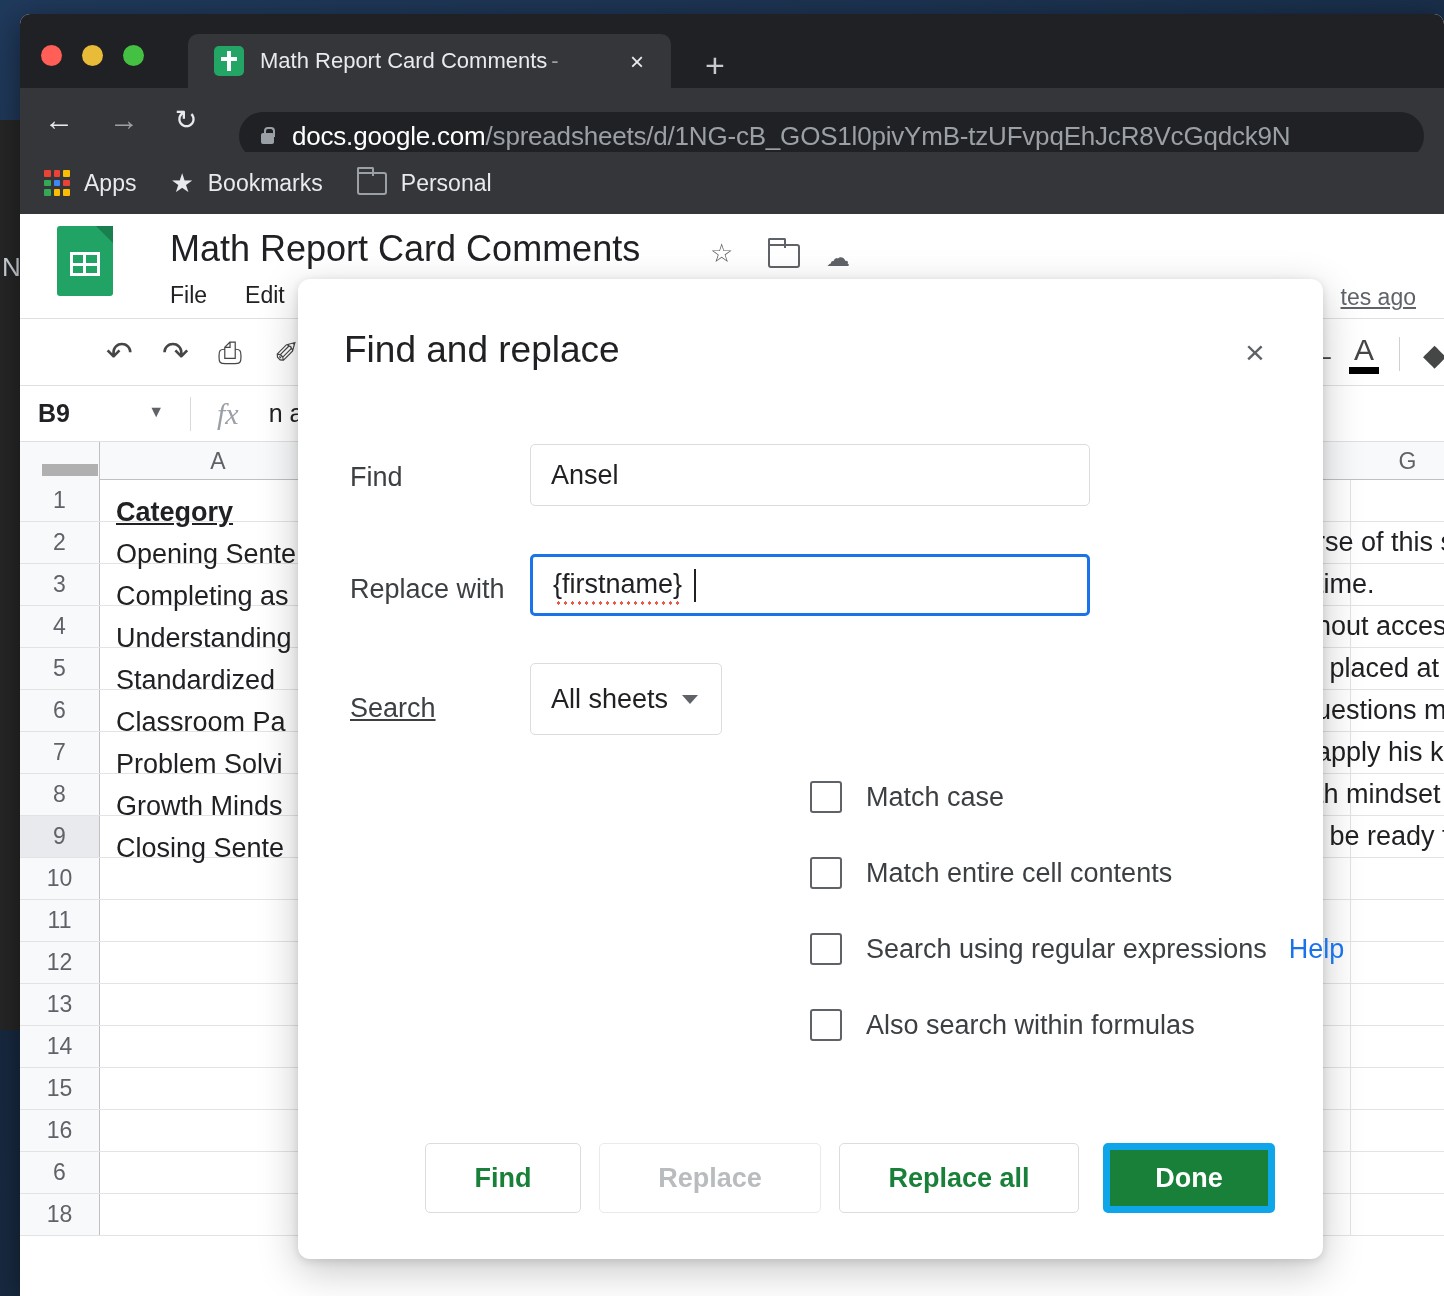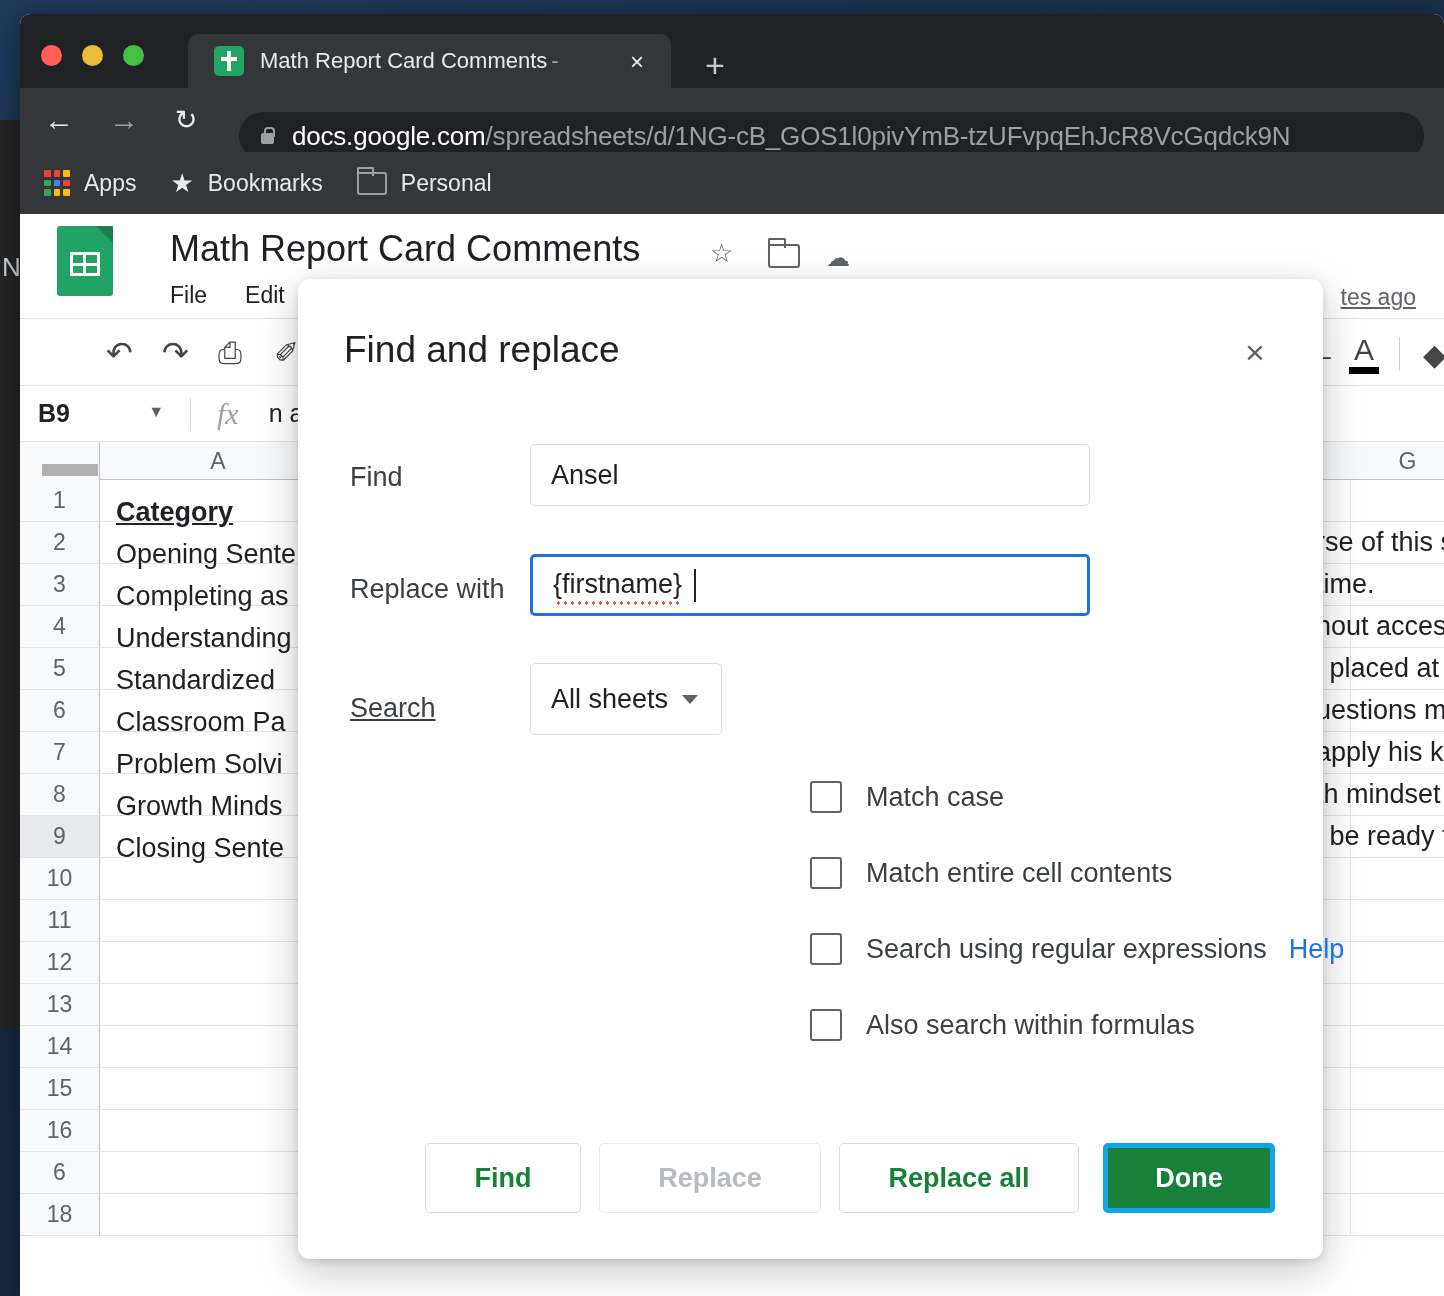--- a/index.html
+++ b/index.html
@@ -394,21 +394,21 @@
     border-radius: 5px; display: flex;
     align-items: center; justify-content: center;
     font-size: 27px; font-weight: 700;
   }
   .btn-outline {
     border: 1px solid #dadce0; background: #fff; color: #188038;
   }
   .btn-disabled {
     border: 1px solid #e8eaed; background: #fff; color: #b9bcbf;
   }
-  .btn-filled { background: #188038; color: #fff; border: 5px solid #0ea5e9; text-align: right; }
+  .btn-filled { background: #188038; color: #fff; border: 7px solid #0ea5e9; text-align: right; }
 </style>
 </head>
 <body>
 
 <div id="desktop-backdrop"></div>
 <div id="desktop-strip-dark"></div>
 <div id="desktop-glyph">N</div>
 
 <div id="browser-window">
 

